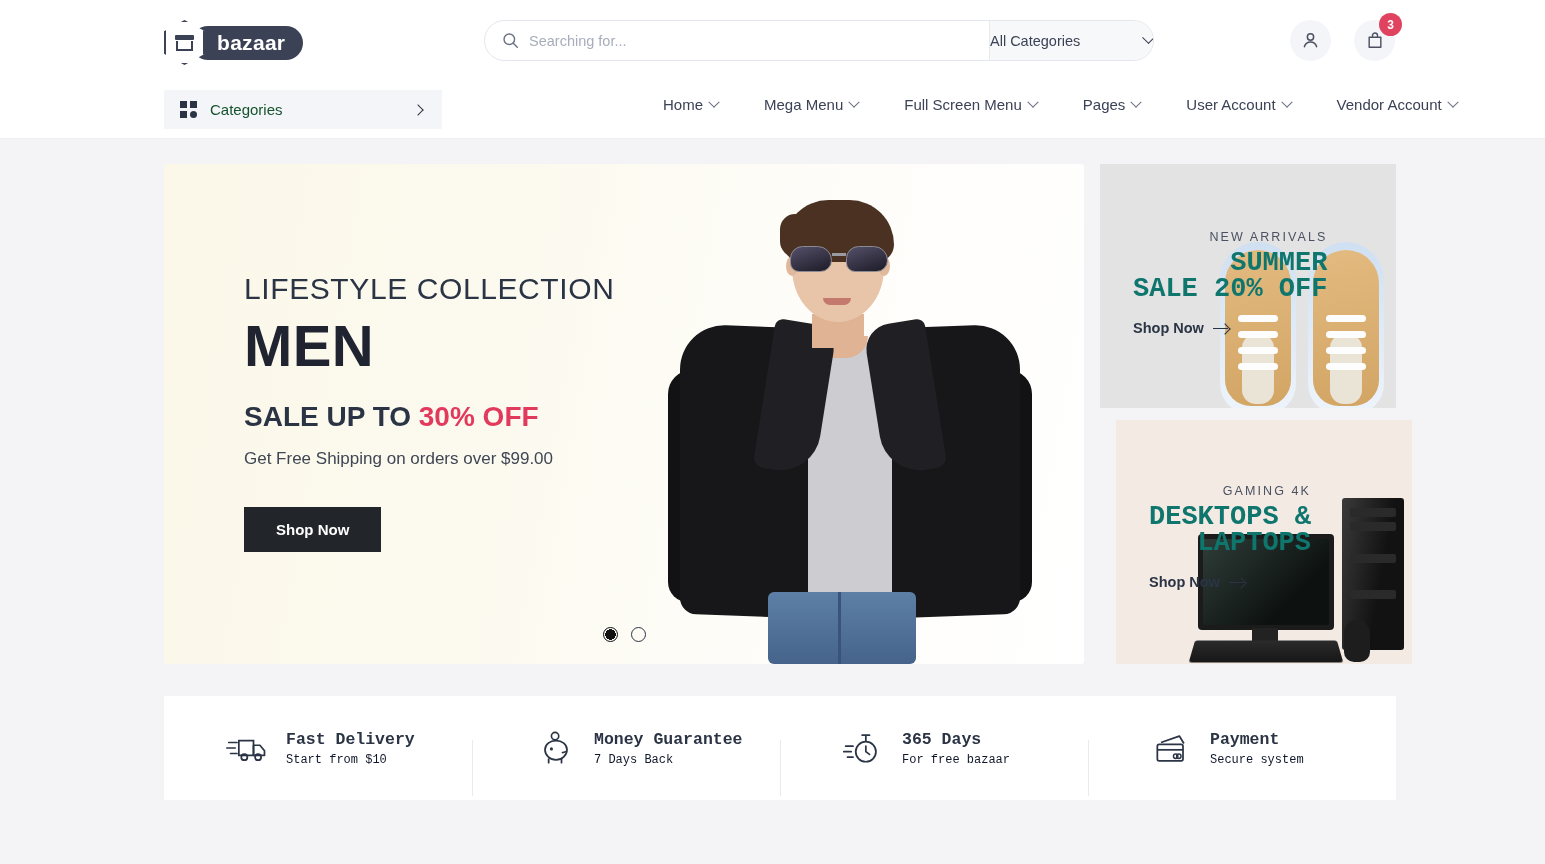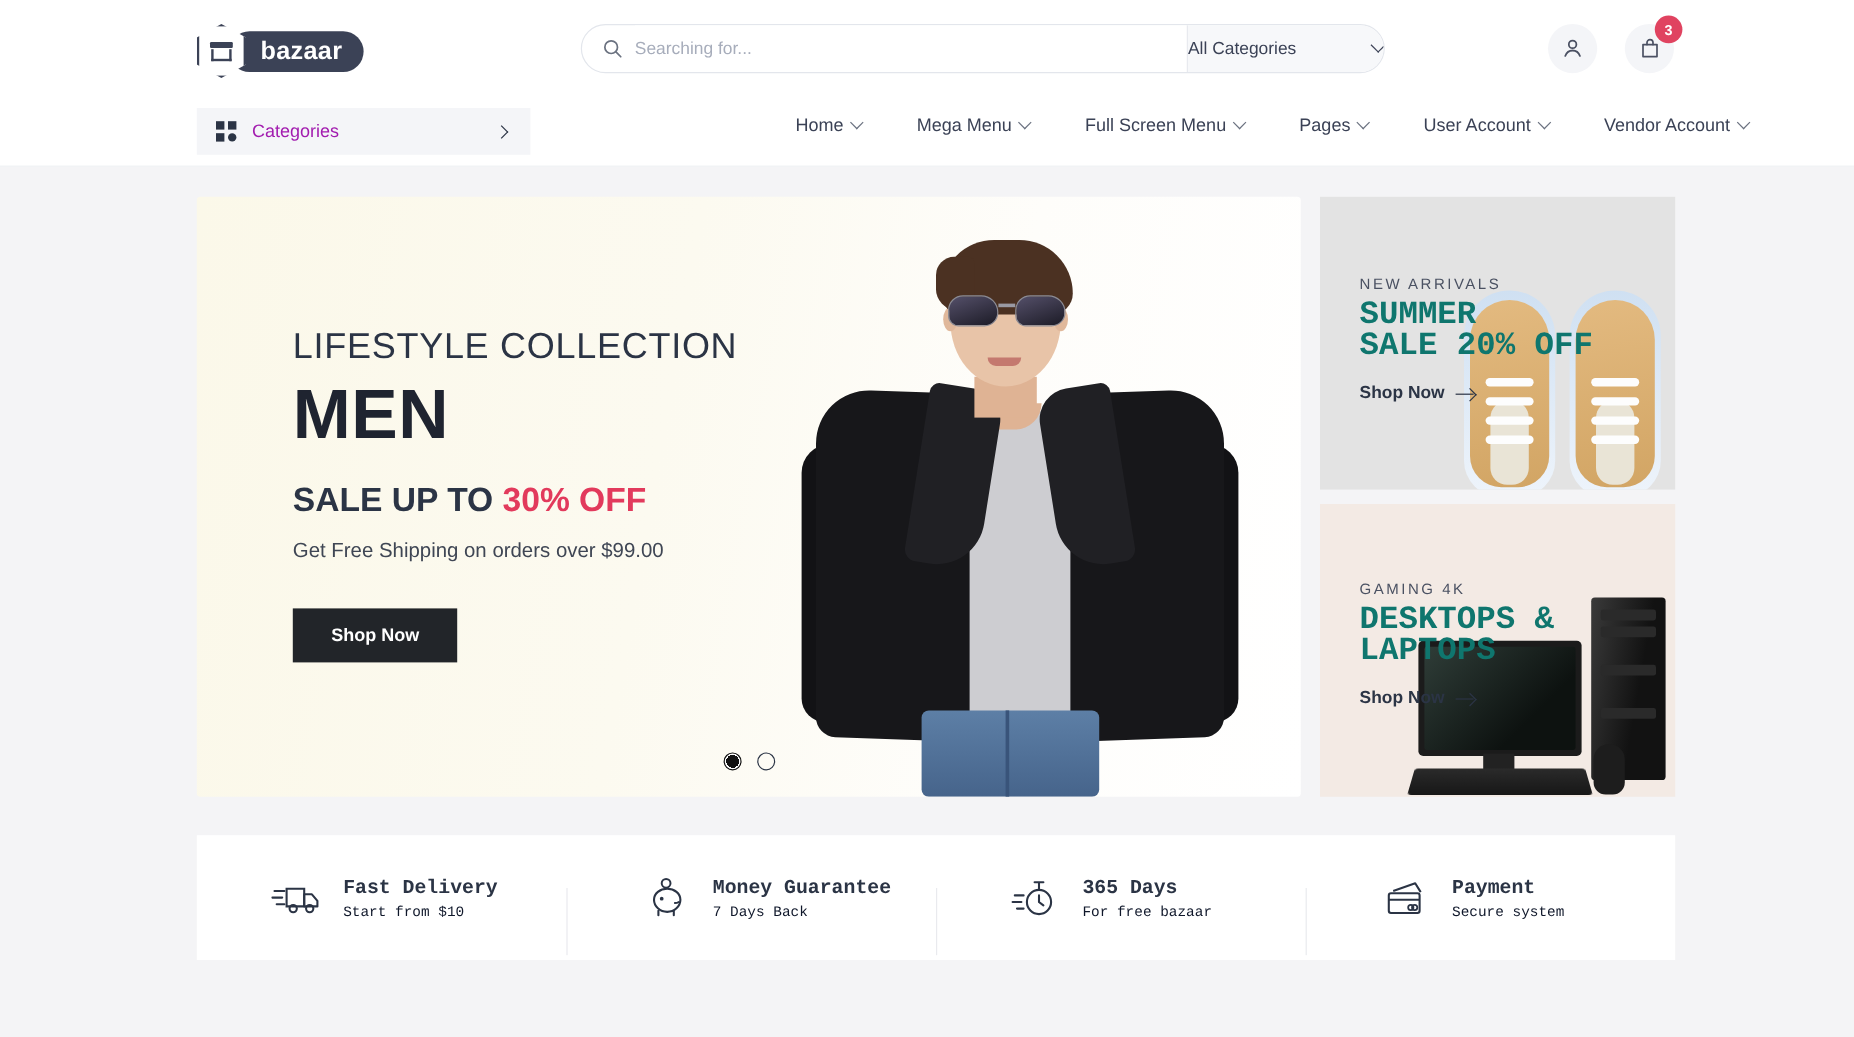--- a/index.html
+++ b/index.html
@@ -74,21 +74,21 @@
   .categories-btn {
     position: absolute; left: 164px; top: 90px; width: 278px; height: 39px;
     background: #f4f5f8; display: flex; align-items: center; padding: 0 16px; cursor: pointer;
   }
   .grid-ico { width: 17px; height: 17px; position: relative; margin-right: 13px; }
   .grid-ico i { position: absolute; width: 7px; height: 7px; background: #2b3445; display: block; }
   .grid-ico i:nth-child(1){ left:0; top:0; }
   .grid-ico i:nth-child(2){ left:10px; top:0; }
   .grid-ico i:nth-child(3){ left:0; top:10px; }
   .grid-ico i:nth-child(4){ left:10px; top:10px; border-radius:50%; }
-  .categories-label { font-size: 15px; color: #a21caf; flex: 1; }
+  .categories-label { font-size: 15px; color: #14532d; flex: 1; }
   .chev-r { width: 8px; height: 8px; border-right: 1.8px solid #2b3445; border-bottom: 1.8px solid #2b3445;
             transform: rotate(-45deg); margin-right: 4px; }
 
   .mainnav { position: absolute; left: 640px; top: 96px; display: flex; gap: 0; align-items: center; }
   .navitem { display: flex; align-items: center; gap: 7px; padding: 0 23px; cursor: pointer; }
   .navitem span { font-size: 15px; color: #3b4256; white-space: nowrap; }
   .navitem .chev-d { width: 8px; height: 8px; border-color: #6b7280; }
 
   
   .hero {
@@ -138,22 +138,22 @@
              background:linear-gradient(#5d7fa6,#46648b); border-radius:6px; }
   .m-jeans:after{ content:""; position:absolute; left:70px; top:0; width:3px; height:72px; background:#39547a; }
   .m-arm-l { position:absolute; left:8px; top:176px; width:52px; height:232px; background:#121215; border-radius:24px 18px 16px 20px; }
   .m-arm-r { position:absolute; right:8px; top:176px; width:52px; height:232px; background:#121215; border-radius:18px 24px 20px 16px; }
 
   
   .banner {
     position: absolute; left: 1100px; width: 296px; overflow: hidden; cursor: pointer;
   }
   #banner-new { top: 164px; height: 244px; background: #e3e3e3; }
-  #banner-gaming { top: 420px; height: 244px; background: #f3eae4; }
-  .banner-body { position: absolute; left: 33px; top: 66px; z-index: 3; }
+  #banner-gaming { top: 420px; height: 244px; background: #f3eae4; margin-left: 16px; }
+  .banner-body { position: absolute; left: 33px; top: 66px; z-index: 3; text-align: right; }
   #banner-gaming .banner-body { top: 64px; }
   .banner-eyebrow { font-size: 12.5px; letter-spacing: 2.1px; color: #4a5162; font-weight: 500; }
   .banner-title { font-size: 27px; font-weight: 700; color: #0f766e; line-height: 26px; margin-top: 6px; font-family: Liberation Mono, monospace; }
   .banner-link { display: flex; align-items: center; gap: 9px; margin-top: 18px; font-size: 14.5px; font-weight: 700; color: #2b3445; }
   .arrow-r { width: 16px; height: 9px; position: relative; }
   .arrow-r:before { content:""; position:absolute; left:0; top:4px; width:15px; height:1.6px; background:#2b3445; }
   .arrow-r:after { content:""; position:absolute; right:0; top:1px; width:7px; height:7px; border-right:1.6px solid #2b3445; border-top:1.6px solid #2b3445; transform: rotate(45deg); }
 
   
   .shoes { position: absolute; right: 6px; bottom: -6px; width: 170px; height: 180px; }

